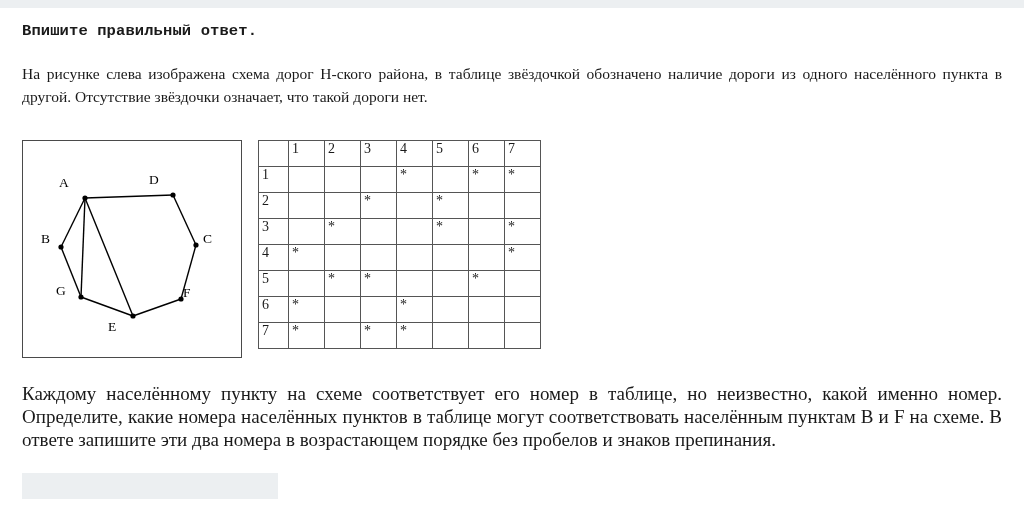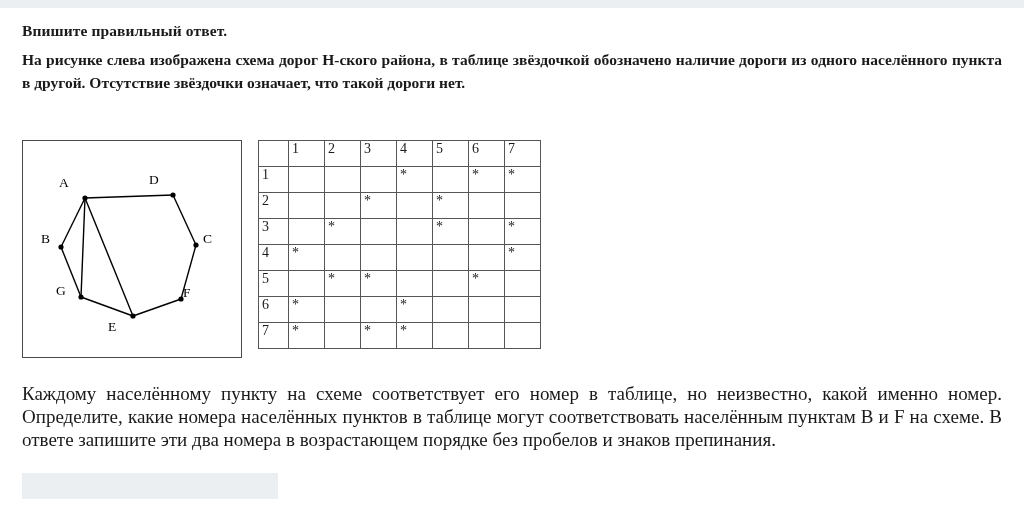--- a/index.html
+++ b/index.html
@@ -28,33 +28,32 @@
     width: 1024px;
     height: 8px;
     background: #eceff1;
   }
   .title {
     position: absolute;
     left: 22px;
     top: 22px;
     font-size: 15.5px;
     font-weight: bold;
-    font-family: Liberation Serif, serif;
+    font-family: Liberation Mono, monospace;
     letter-spacing: 0.1px;
     text-align: center;
   }
   .intro {
     position: absolute;
     left: 22px;
-    top: 48px;
+    top: 62px;
     width: 980px;
     font-size: 15.5px;
     line-height: 23px;
     text-align: justify;
-    font-weight: bold;
   }
   .intro p { margin: 0; }
 
   
   .figure-box {
     position: absolute;
     left: 22px;
     top: 140px;
     width: 218px;
     height: 216px;

